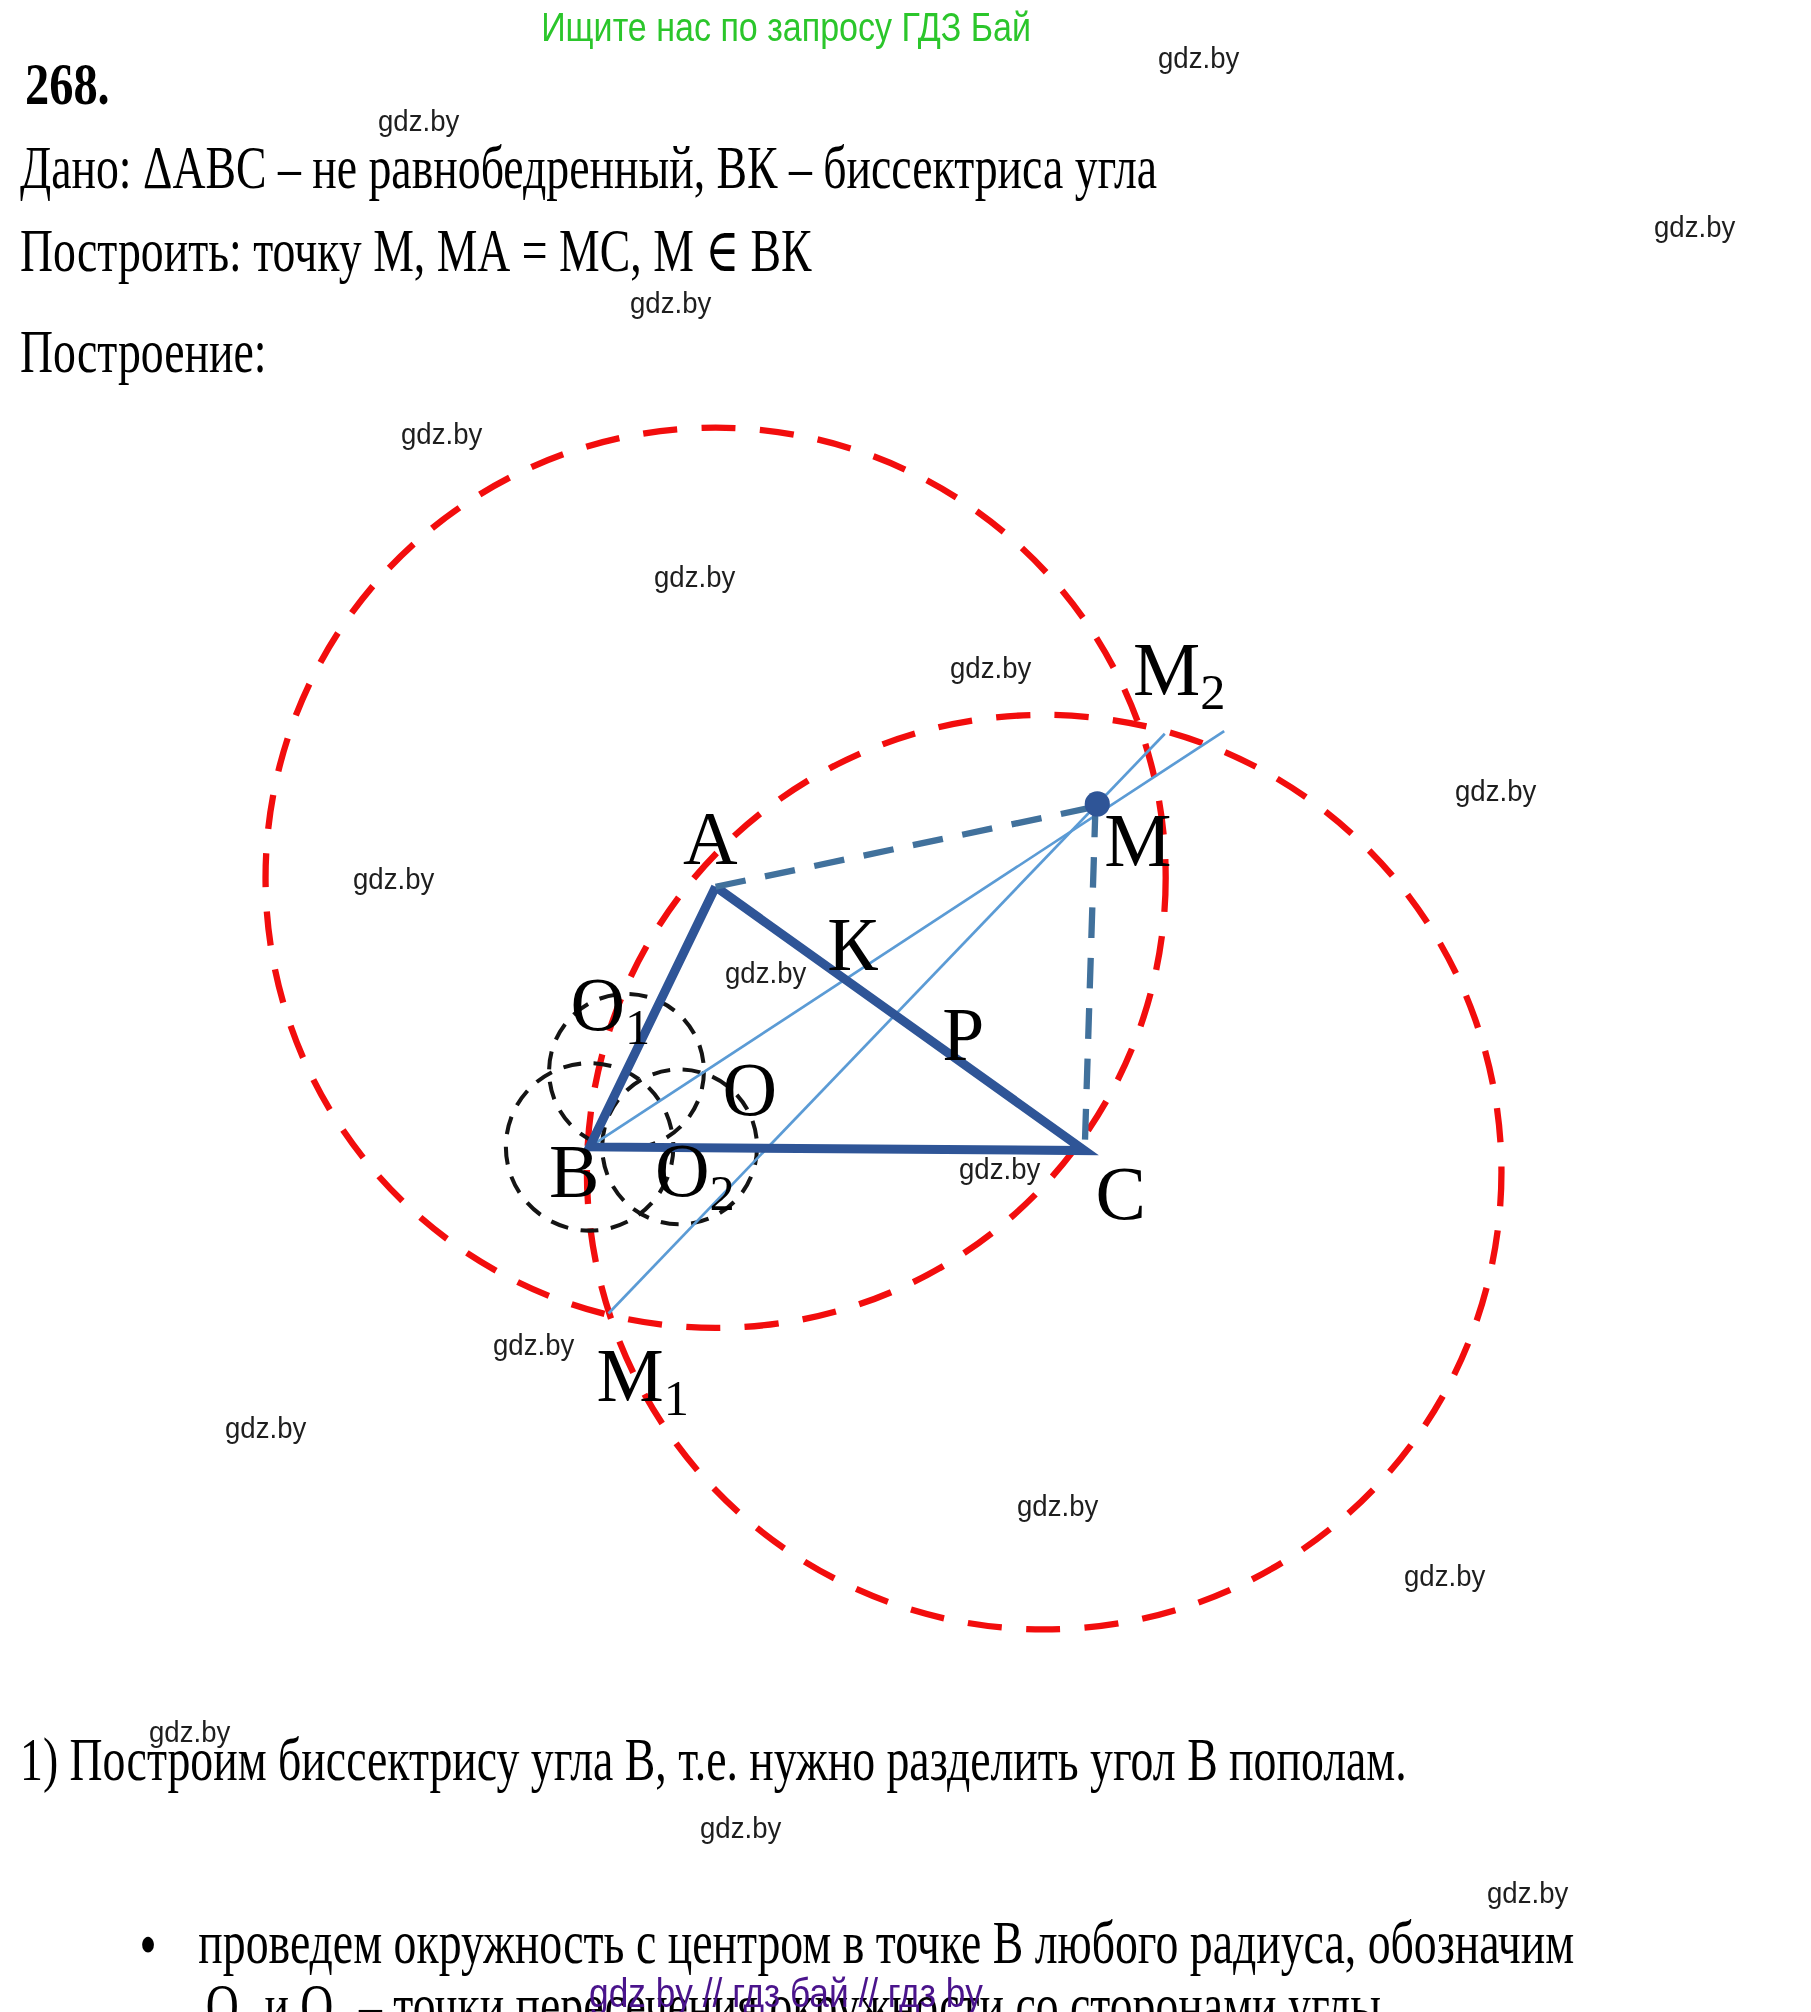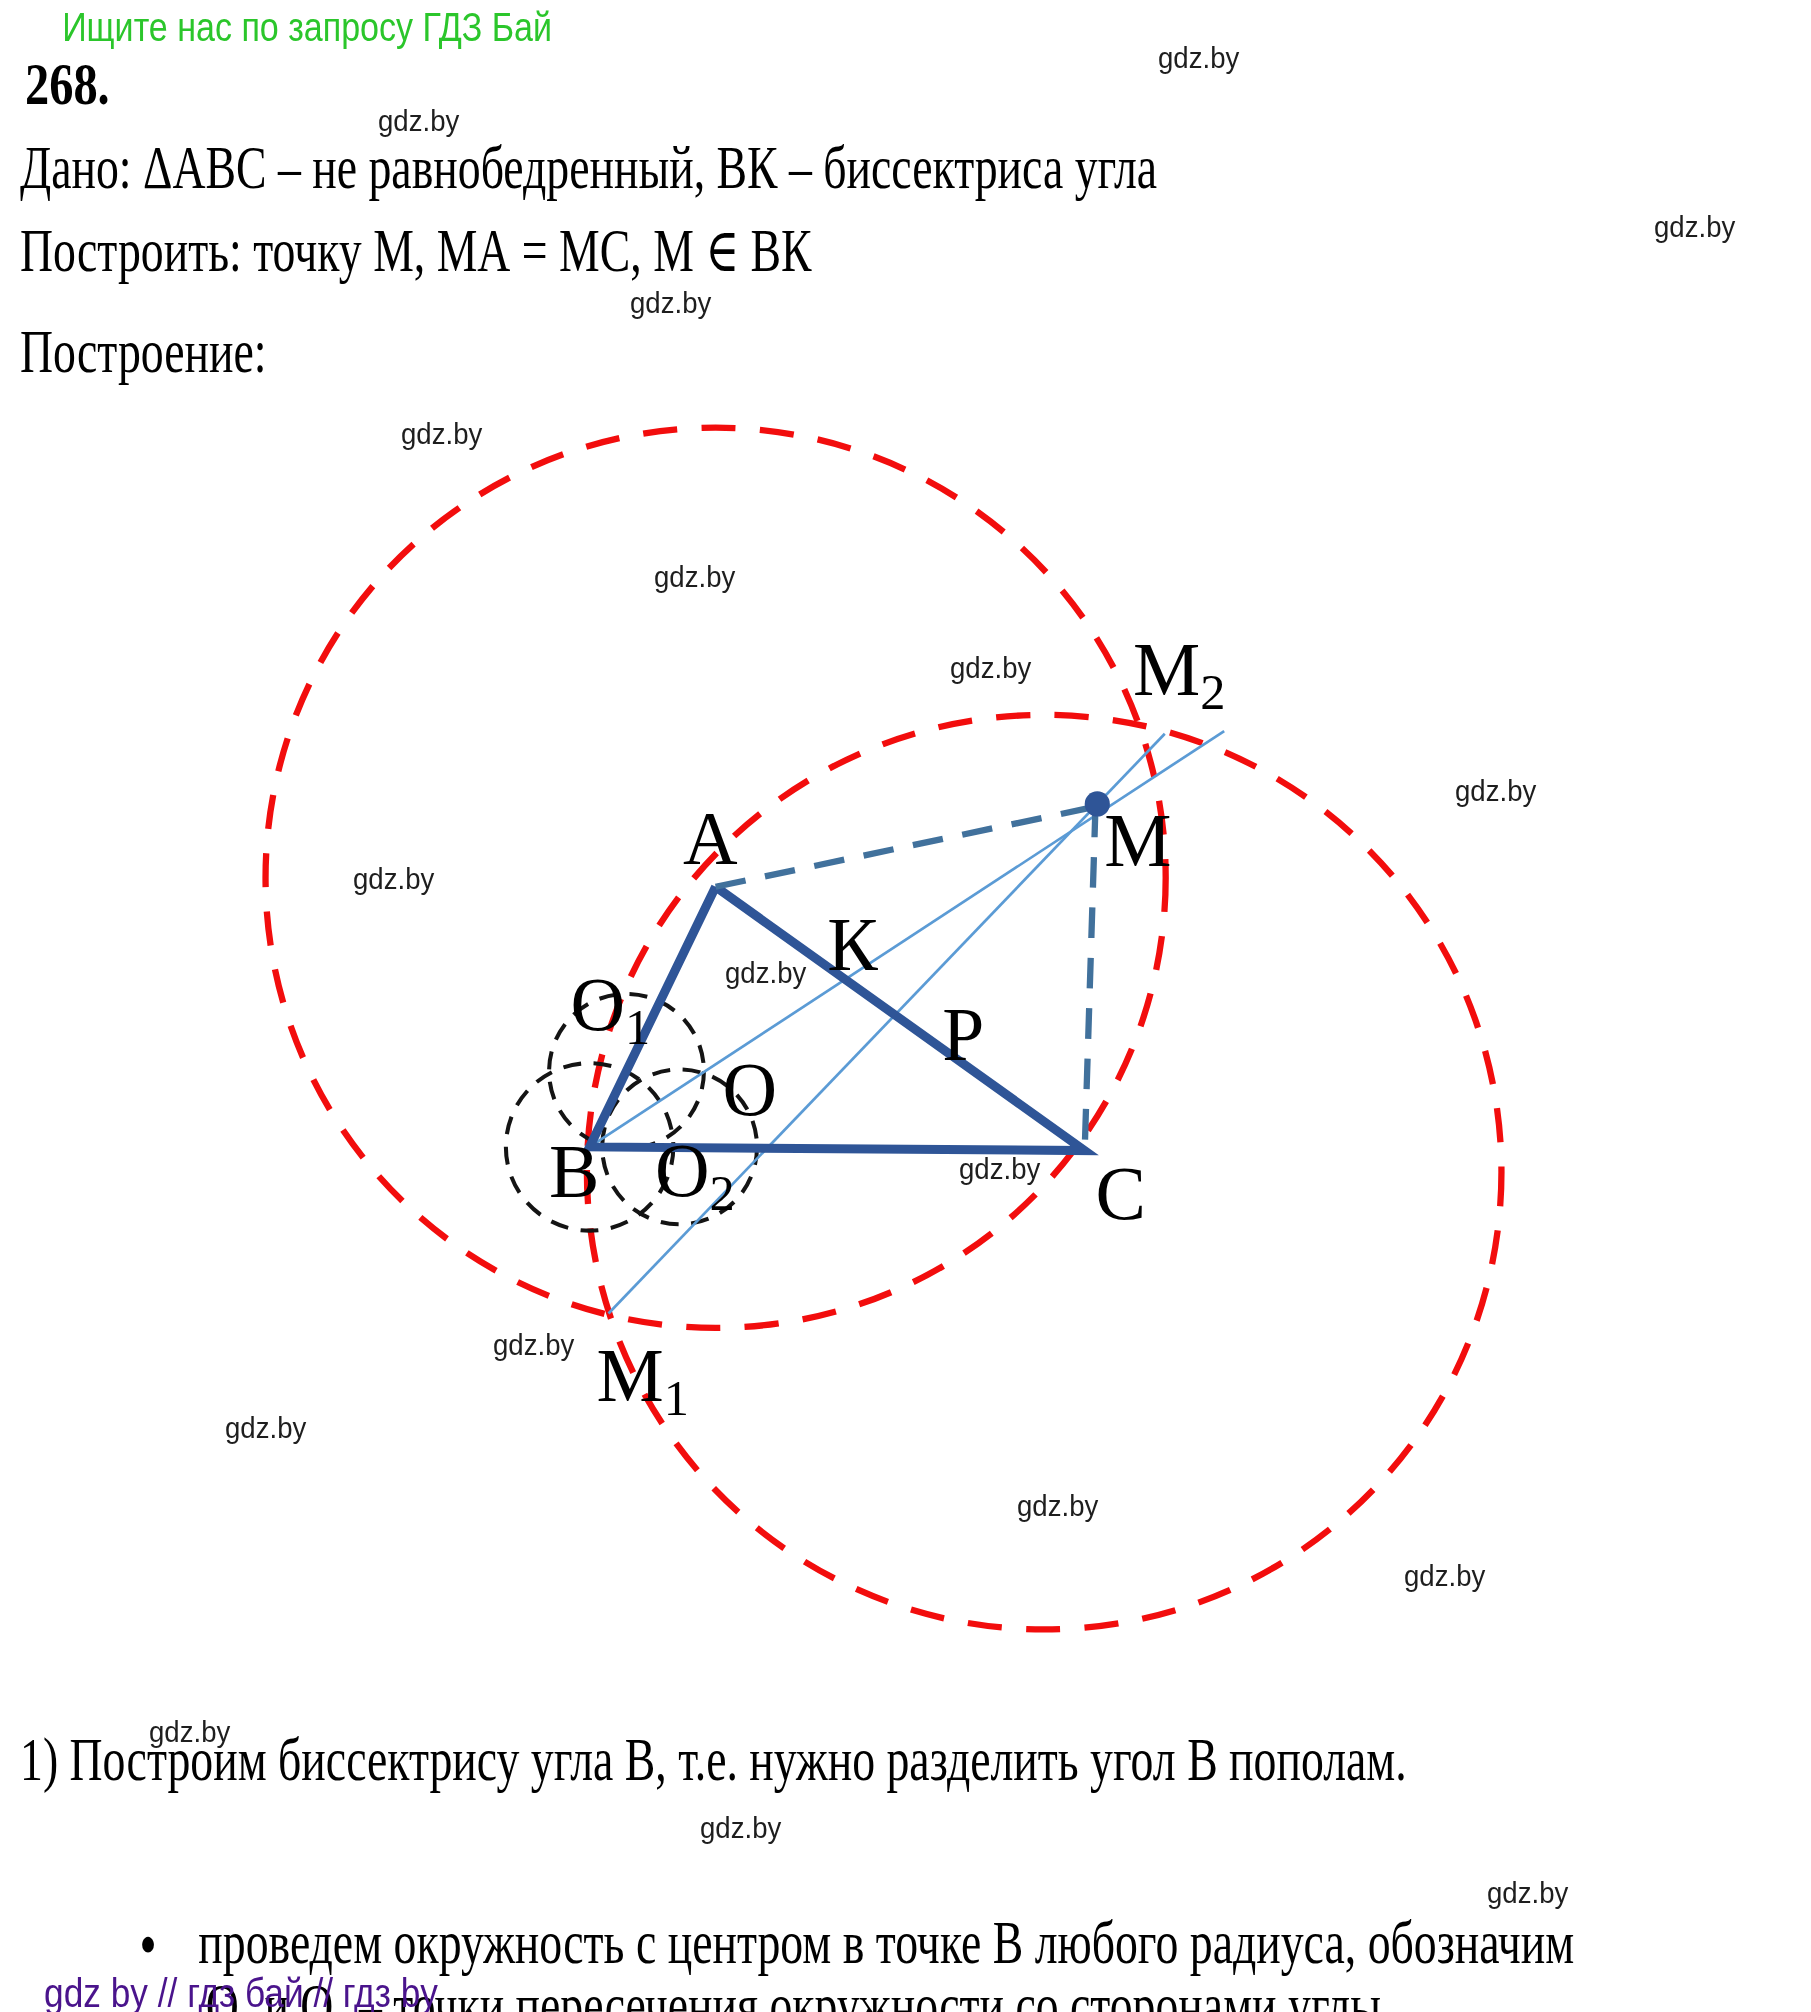--- a/index.html
+++ b/index.html
@@ -3,21 +3,21 @@
 <meta charset="utf-8">
 <style>
   html,body{margin:0;padding:0;background:#ffffff;}
   .page{position:relative;width:1812px;height:2013px;background:#ffffff;overflow:hidden;
         font-family:"Liberation Serif","DejaVu Serif",serif;color:#000;}
   
   .scan-line{position:absolute;white-space:pre;font-size:61px;line-height:1.15;
              transform:scaleX(0.75);transform-origin:0 0;}
   .heading-num{position:absolute;white-space:pre;font-size:59px;font-weight:bold;
                transform:scaleX(0.82);transform-origin:0 0;}
-  .center-row{position:absolute;left:12px;width:1572px;text-align:left;}
+  .center-row{position:absolute;left:0;width:1572px;text-align:center;}
   .promo-text{display:inline-block;font-family:"Liberation Sans","DejaVu Sans",sans-serif;
               font-size:41px;line-height:1.1;transform:scaleX(0.83);transform-origin:50% 0;}
   .footer-text{display:inline-block;font-family:"Liberation Sans","DejaVu Sans",sans-serif;
                font-size:41px;line-height:1.1;transform:scaleX(0.86);transform-origin:50% 0;}
   .wm{position:absolute;font-family:"Liberation Sans","DejaVu Sans",sans-serif;font-size:30px;
       color:#1e1e1e;white-space:pre;transform:scaleX(0.92);transform-origin:0 0;line-height:1;}
   .bdot{display:inline-block;font-size:0.60em;vertical-align:8px;margin-right:56px;}
   sub.ss{font-size:0.62em;line-height:0;}
   svg.diagram{position:absolute;left:0;top:0;width:1812px;height:2013px;}
   .dlabel{font-family:"Liberation Serif","DejaVu Serif",serif;font-size:84px;fill:#000;}

